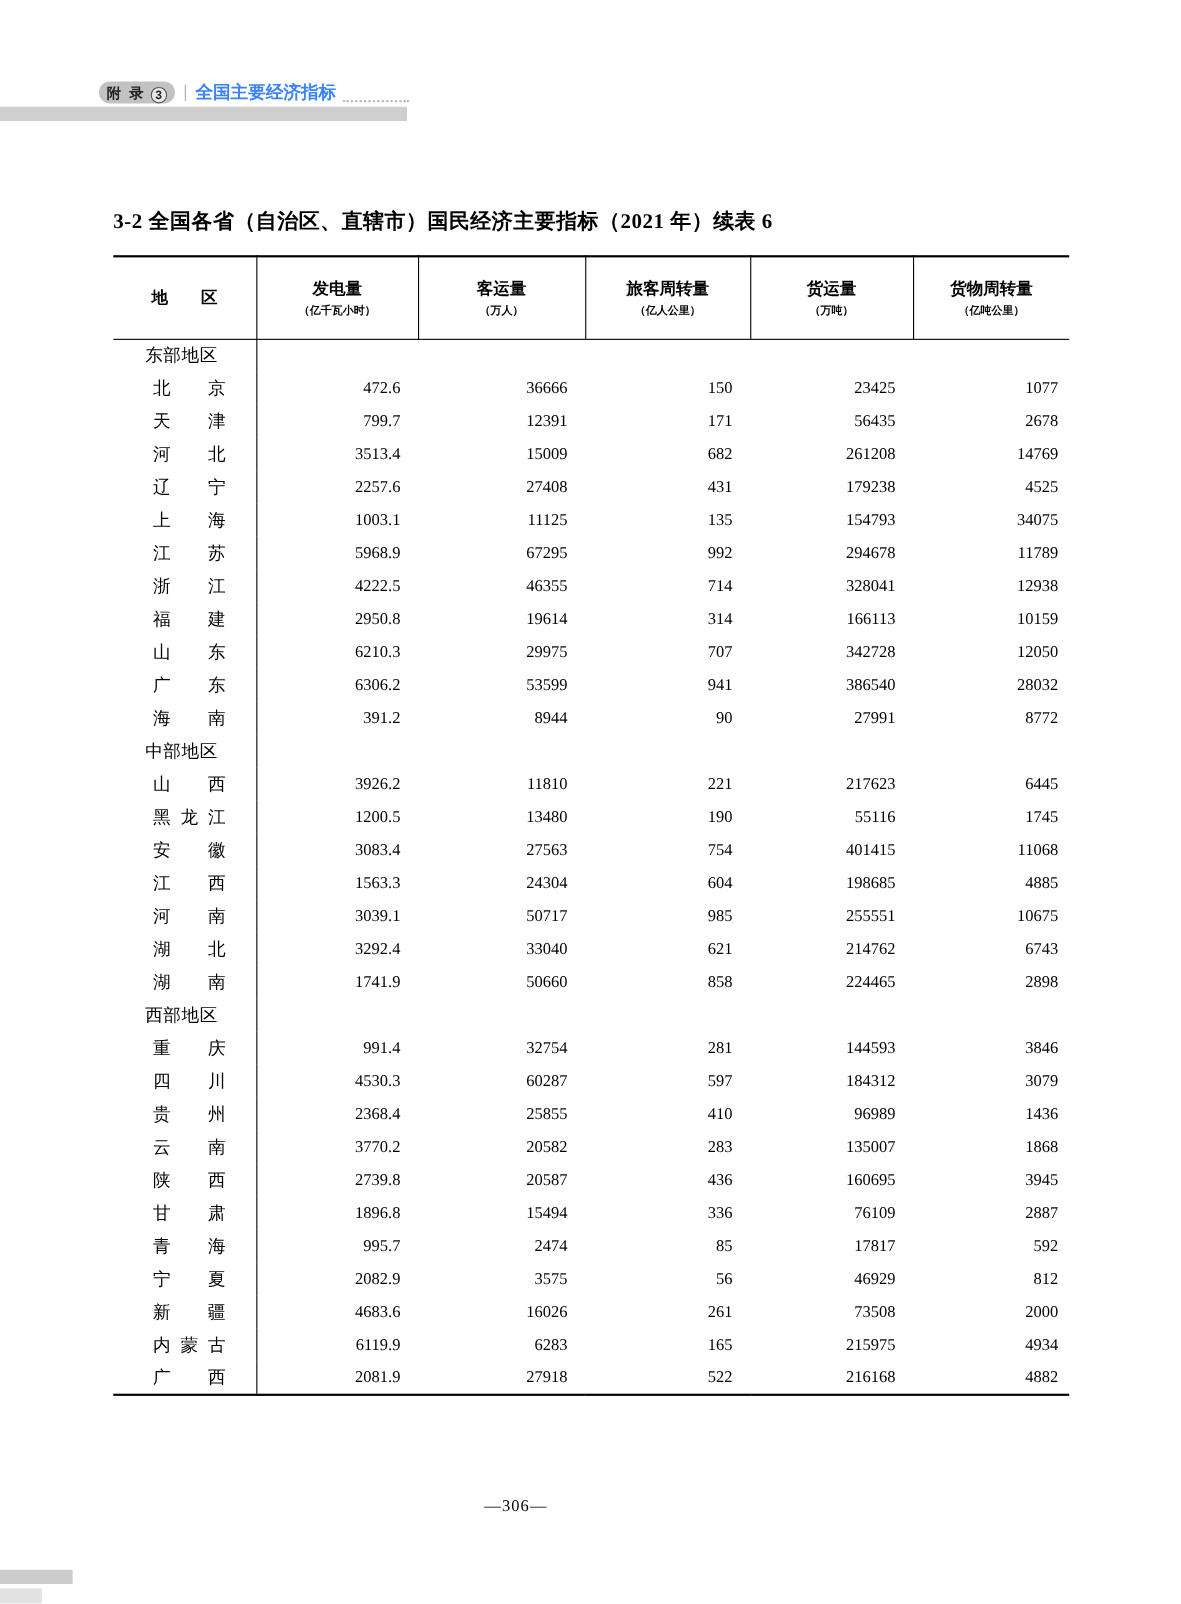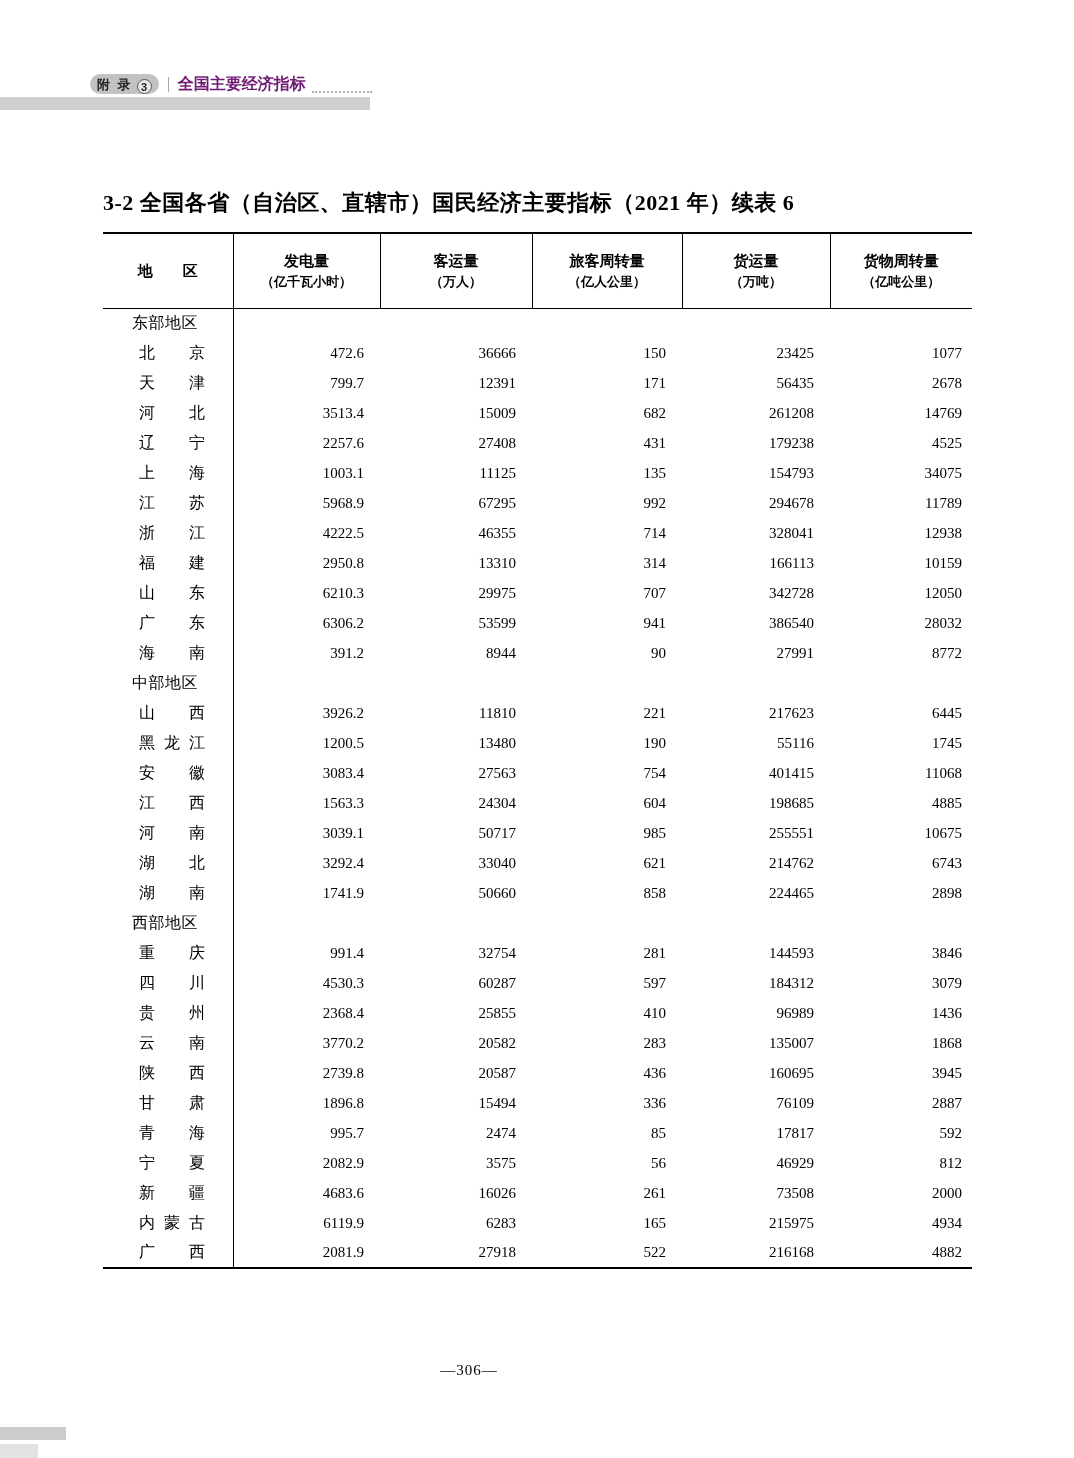--- a/index.html
+++ b/index.html
@@ -37,31 +37,31 @@
     letter-spacing: 2px; white-space: nowrap;
   }
   .badge-num {
     display: inline-flex; align-items: center; justify-content: center;
     width: 15px; height: 15px; margin-left: 4px;
     border: 1px solid #555; border-radius: 50%;
     background: #e9e9e9;
     font-size: 11px; letter-spacing: 0; color: #222;
   }
   .head-divider { width: 1px; height: 15px; background: #a9a9a9; margin: 0 9px; }
-  .header-title { font-size: 16px; font-weight: 700; color: #701a75; white-space: nowrap; }
+  .header-title { font-size: 16px; font-weight: 700; color: #3b82f6; white-space: nowrap; }
   .dotted-fill {
     flex: 1; height: 1px; align-self: flex-end;
     margin: 0 0 3px 6px;
     border-bottom: 2px dotted #b5b5b5;
   }
 
   
   .table-title {
     position: absolute; left: 103px; top: 188px;
-    font-size: 22px; font-weight: 700; color: #000;
+    font-size: 19px; font-weight: 700; color: #000;
     letter-spacing: 0.5px;
     font-family: "Liberation Serif", serif;
   }
 
   
   table.stat-table {
     position: absolute; left: 103px; top: 232px;
     width: 869px;
     border-collapse: collapse;
     table-layout: fixed;
@@ -72,21 +72,21 @@
     height: 75px;
     vertical-align: middle;
     text-align: center;
     border-bottom: 1px solid #000;
     border-right: 1px solid #000;
     font-size: 15px; font-weight: 700; color: #000;
     line-height: 1.55;
     padding: 4px 2px;
   }
   thead th:last-child { border-right: none; }
-  .col-unit { font-size: 13px; font-weight: 700; }
+  .col-unit { font-size: 10px; font-weight: 700; }
 
   tbody td { height: 30px; font-size: 15px; color: #000; }
   td.region-cell {
     border-right: 1px solid #000;
     padding-left: 36px;
     font-family: "Liberation Serif", serif;
     font-size: 16px;
   }
   td.region-cell.section { padding-left: 29px; }
   .region-name {
@@ -233,21 +233,21 @@
           <td class="region-cell"><span class="region-name">浙江</span></td>
           <td class="num-cell">4222.5</td>
           <td class="num-cell">46355</td>
           <td class="num-cell">714</td>
           <td class="num-cell">328041</td>
           <td class="num-cell">12938</td>
         </tr>
         <tr>
           <td class="region-cell"><span class="region-name">福建</span></td>
           <td class="num-cell">2950.8</td>
-          <td class="num-cell">13310</td>
+          <td class="num-cell">19614</td>
           <td class="num-cell">314</td>
           <td class="num-cell">166113</td>
           <td class="num-cell">10159</td>
         </tr>
         <tr>
           <td class="region-cell"><span class="region-name">山东</span></td>
           <td class="num-cell">6210.3</td>
           <td class="num-cell">29975</td>
           <td class="num-cell">707</td>
           <td class="num-cell">342728</td>

